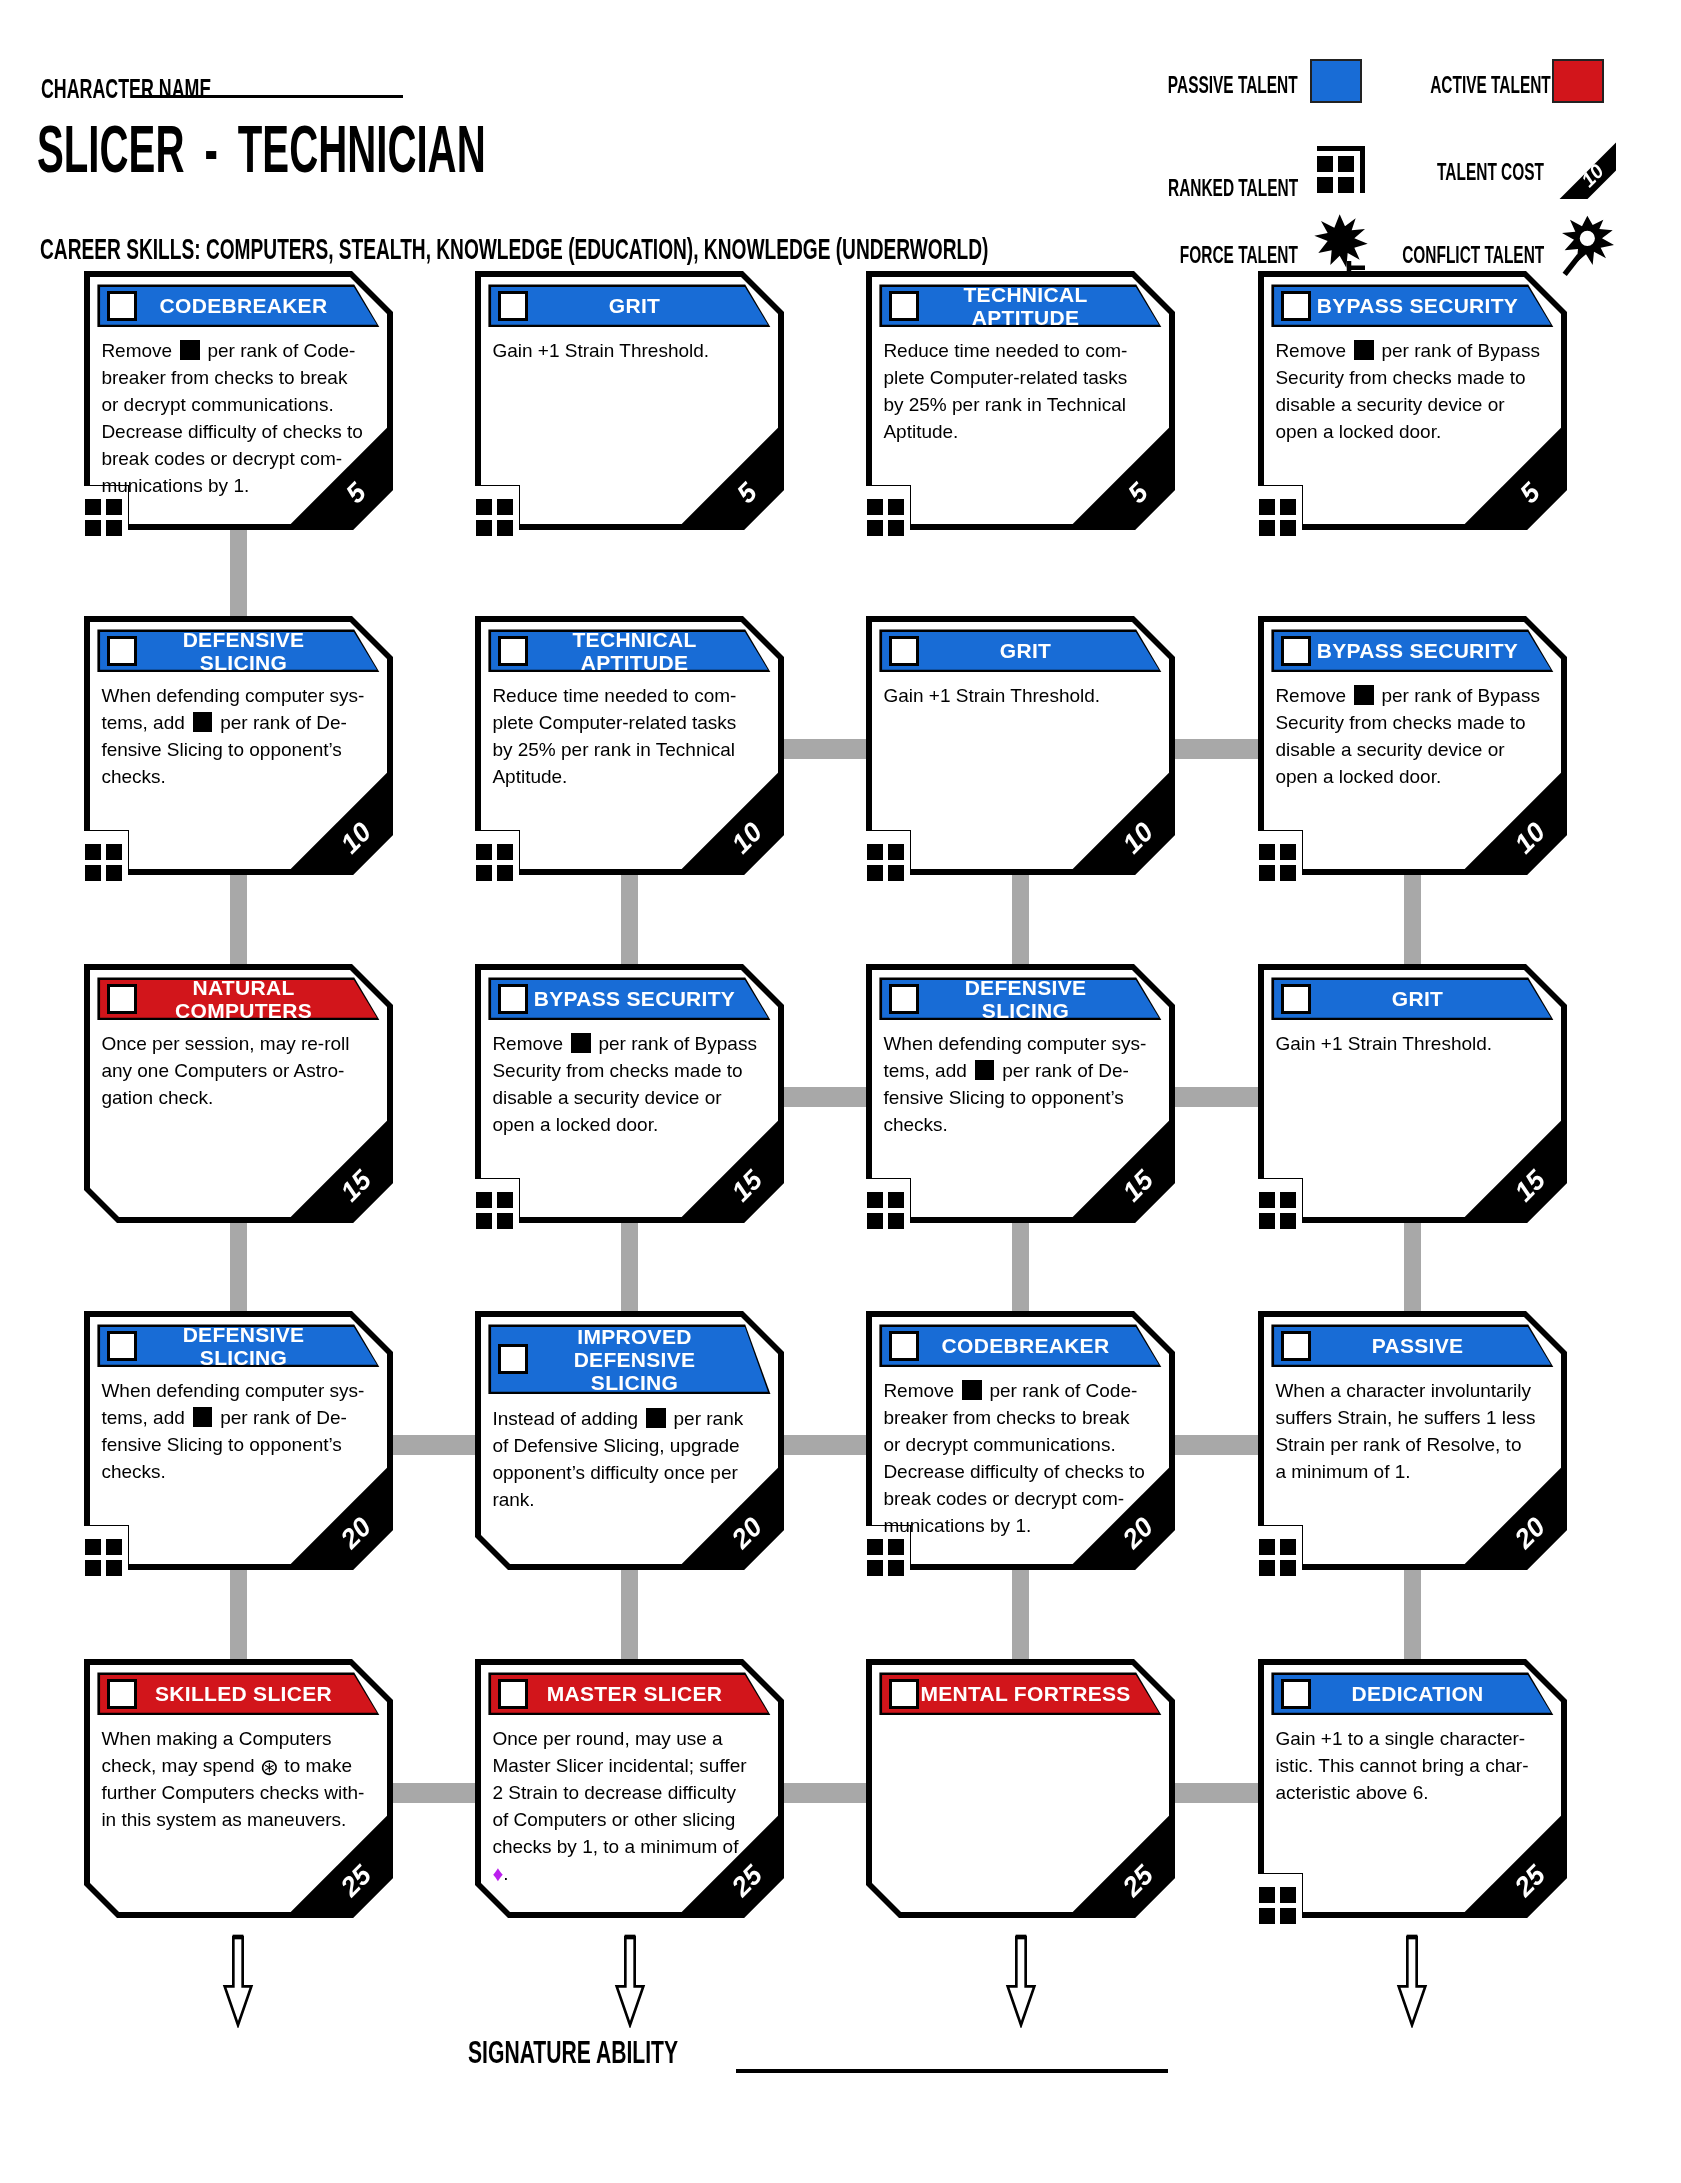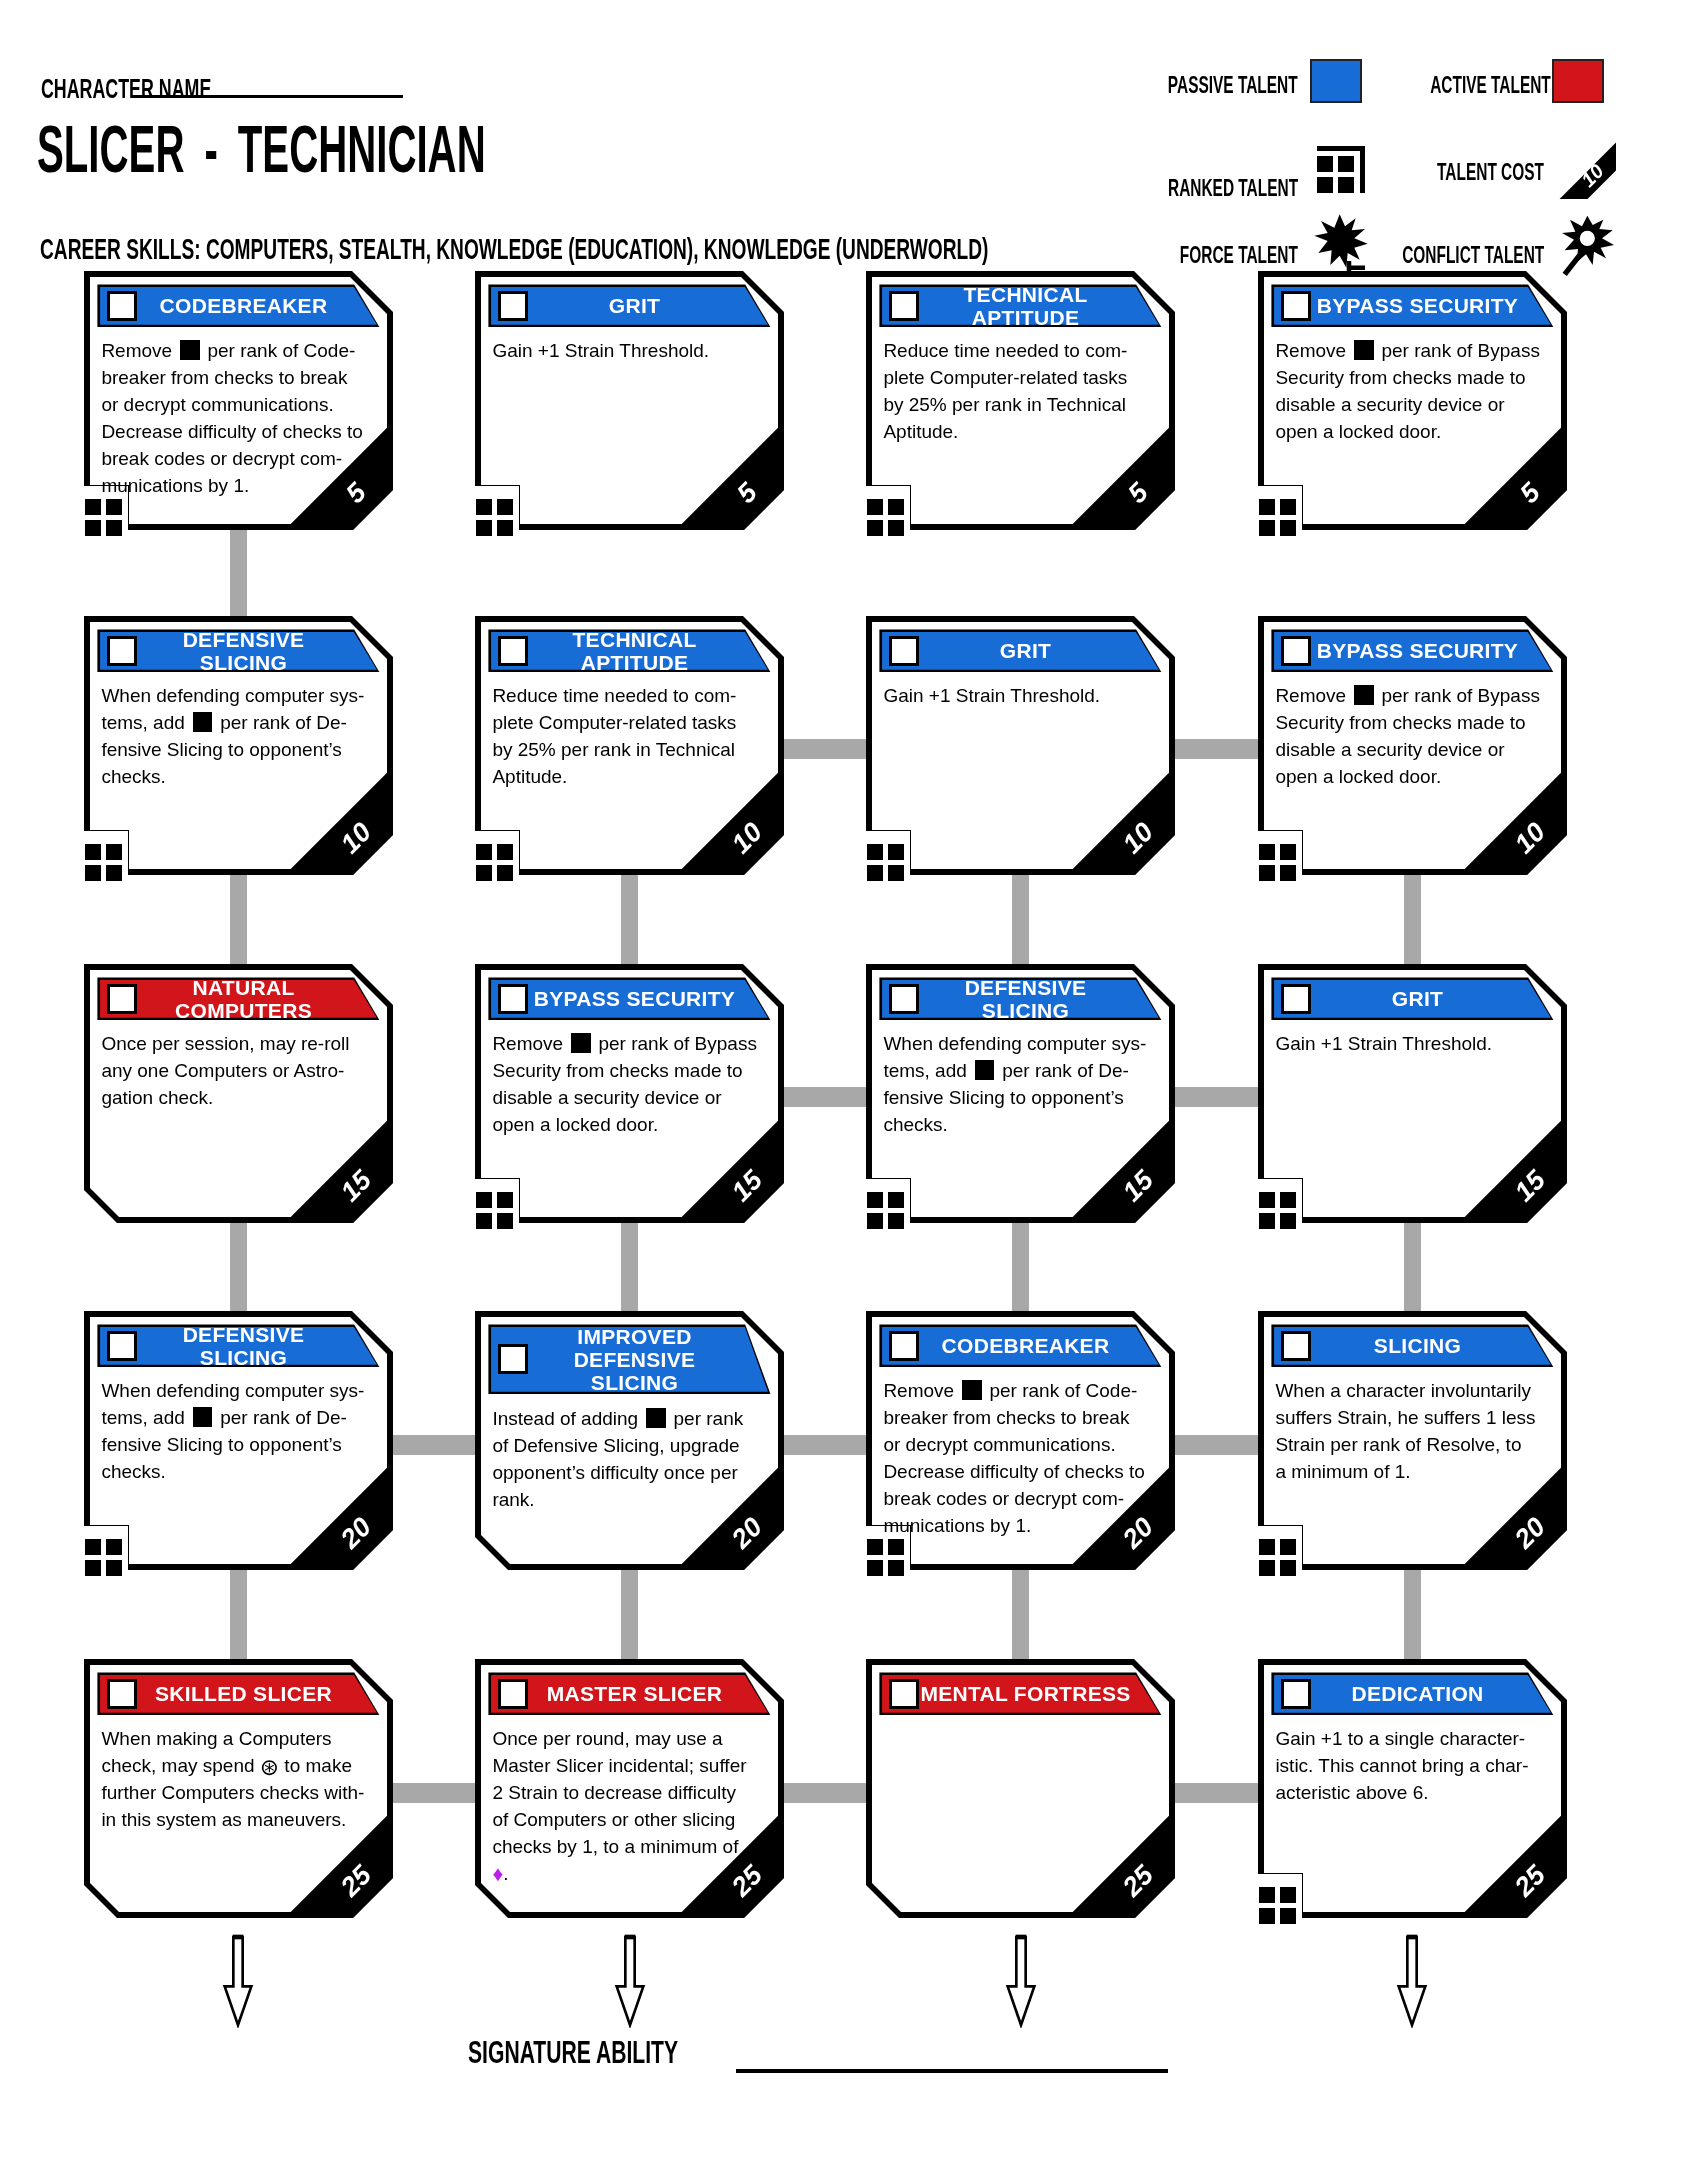--- a/index.html
+++ b/index.html
@@ -474,21 +474,21 @@
       </div>
       <div class="card" style="left: 1258px; top: 1311px;">
     <div class="card-shape ranked">
       <div class="card-inner"></div>
       <div class="cost-corner"></div>
       <div class="cost-num">20</div>
     </div>
     <div class="card-header ">
       <div class="card-header-fill blue"></div>
       <span class="card-checkbox"></span>
-      <div class="card-title">SLICING</div>
+      <div class="card-title">PASSIVE</div>
     </div>
     <div class="card-body ">When a character involuntarily
 suffers Strain, he suffers 1 less
 Strain per rank of Resolve, to
 a minimum of 1.</div>
     <span class="rank-icon rank-grid">
           <i></i>
           <i></i>
           <i></i>
           <i></i>

